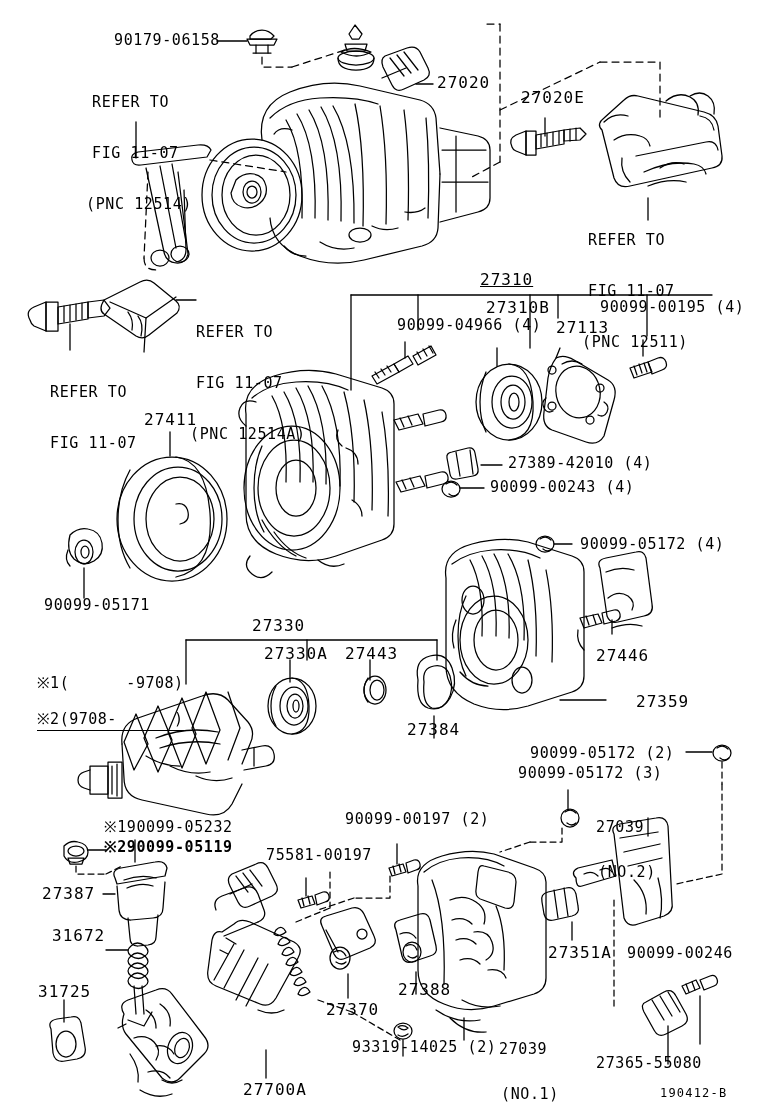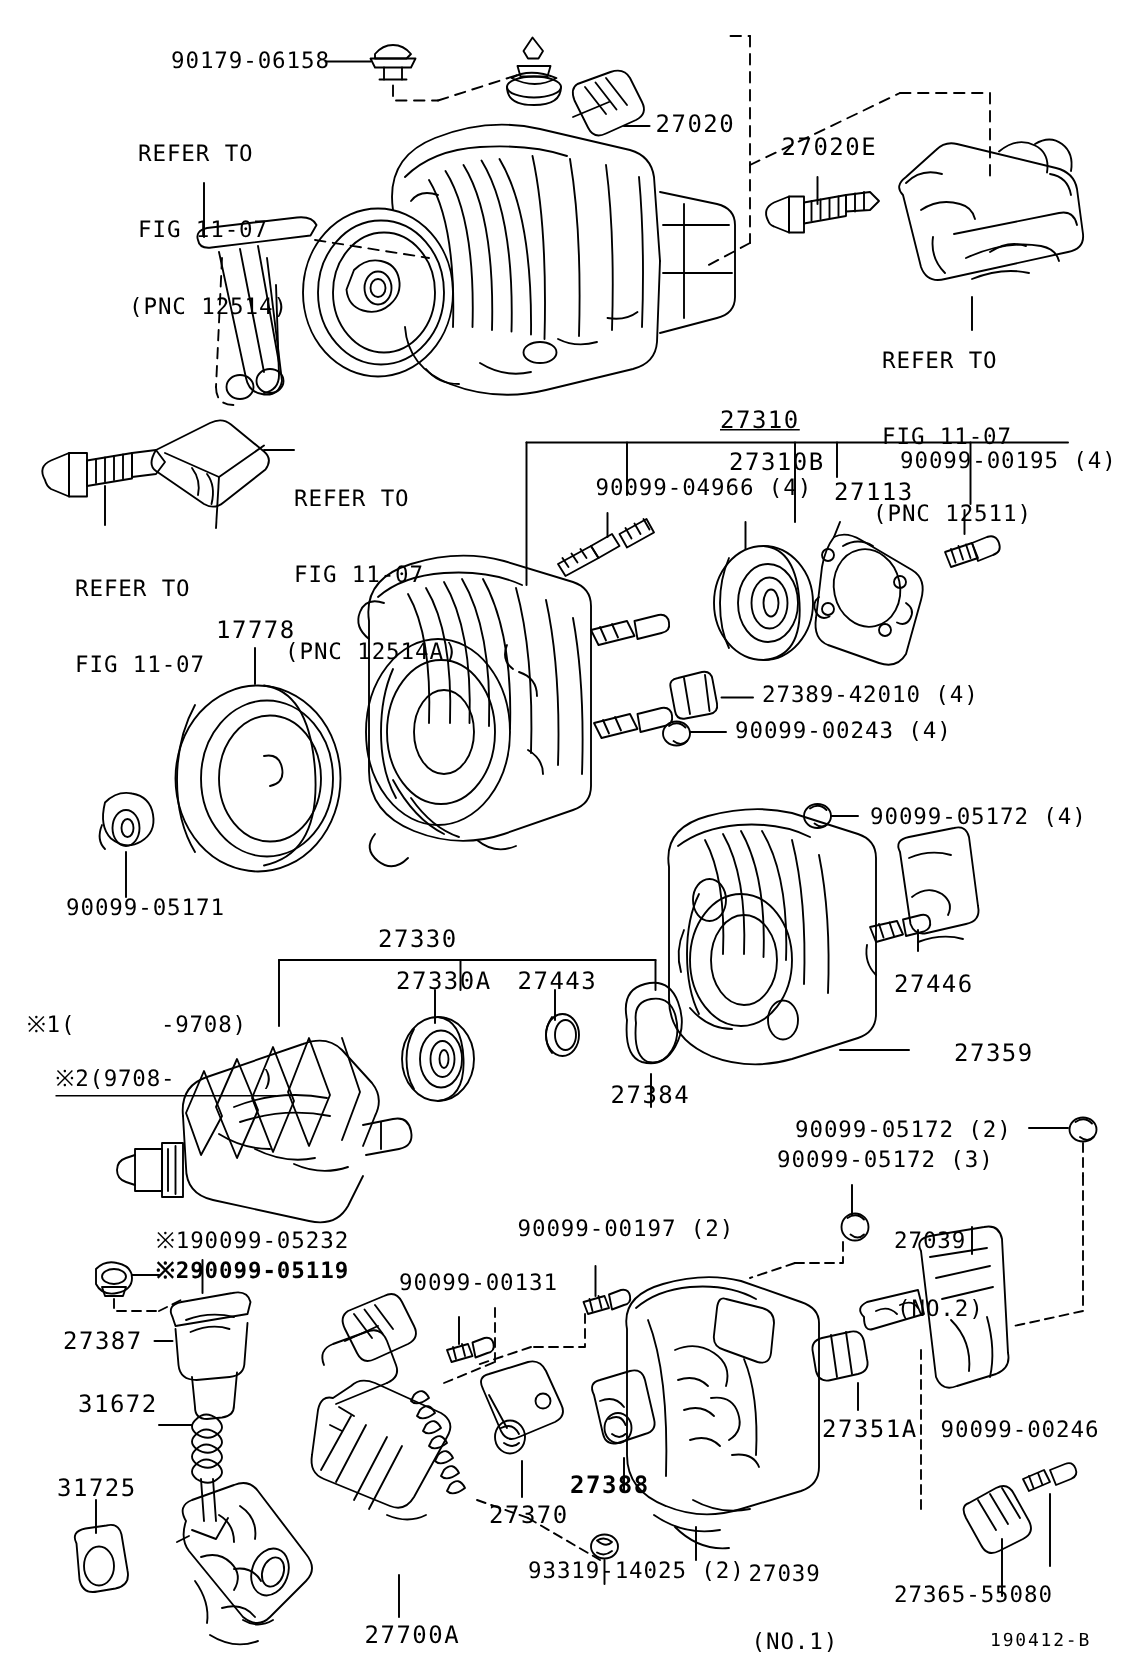--- a/index.html
+++ b/index.html
@@ -5,21 +5,21 @@
   html,body{margin:0;padding:0;background:#fff;}
   body{width:760px;height:1112px;position:relative;overflow:hidden;
        font-family:"DejaVu Sans Mono","Liberation Mono",monospace;color:#000;}
   #sheet{position:absolute;inset:0;}
   svg#art{position:absolute;left:0;top:0;width:760px;height:1112px;}
   .lbl{position:absolute;white-space:pre;font-family:"DejaVu Sans Mono","Liberation Mono",monospace;
        font-size:15px;letter-spacing:0.6px;line-height:15px;color:#000;}
   .lbl.big{font-size:16px;letter-spacing:1px;}
   .multi{line-height:17px;}
   .diagid{font-size:12px;letter-spacing:1.2px;}
-  .noteblk{line-height:18px;font-size:15px;letter-spacing:0.5px;}
+  .noteblk{line-height:18px;font-size:15px;letter-spacing:0.5px;text-align:right;}
 </style>
 </head>
 <body>
 
 <div id="sheet">
 
 <svg id="art" viewBox="0 0 760 1112">
   <g fill="none" stroke="#000" stroke-width="1.25" stroke-linejoin="round" stroke-linecap="round">
 
     <g>
@@ -619,21 +619,21 @@
 </div>
 
 <div class="lbl big" style="left:480px;top:272px;text-decoration:underline;">27310</div>
 <div class="lbl big" style="left:486px;top:300px;">27310B</div>
 <div class="lbl big" style="left:556px;top:320px;">27113</div>
 <div class="lbl" style="left:353px;top:318px;margin-left:44px;">90099-04966 (4)</div>
 <div class="lbl" style="left:600px;top:300px;">90099-00195 (4)</div>
 <div class="lbl" style="left:508px;top:456px;">27389-42010 (4)</div>
 <div class="lbl" style="left:490px;top:480px;">90099-00243 (4)</div>
 
-<div class="lbl big" style="left:144px;top:412px;">17778</div>
+<div class="lbl big" style="left:144px;top:412px;">27411</div>
 <div class="lbl" style="left:44px;top:598px;">90099-05171</div>
 
 <div class="lbl" style="left:580px;top:537px;">90099-05172 (4)</div>
 <div class="lbl big" style="left:596px;top:648px;">27446</div>
 <div class="lbl big" style="left:636px;top:694px;">27359</div>
 
 <div class="lbl big" style="left:252px;top:618px;">27330</div>
 <div class="lbl big" style="left:264px;top:646px;">27330A</div>
 <div class="lbl big" style="left:345px;top:646px;">27443</div>
 <div class="lbl big" style="left:407px;top:722px;">27384</div>
@@ -645,32 +645,32 @@
 
 <div class="lbl" style="left:530px;top:746px;">90099-05172 (2)</div>
 <div class="lbl" style="left:518px;top:766px;">90099-05172 (3)</div>
 
 <div class="lbl" style="left:596px;top:790px;">
   <div class="big">27039</div>
   <div class="sm" style="margin-left:2px;">(NO.2)</div>
 </div>
 
 <div class="lbl" style="left:345px;top:812px;">90099-00197 (2)</div>
-<div class="lbl" style="left:266px;top:848px;">90099-00131</div>
+<div class="lbl" style="left:266px;top:848px;">75581-00197</div>
 
 <div class="lbl" style="left:104px;top:820px;">※190099-05232</div>
 <div class="lbl" style="left:104px;top:840px;font-weight:bold;">※290099-05119</div>
 
 <div class="lbl big" style="left:42px;top:886px;">27387</div>
 <div class="lbl big" style="left:52px;top:928px;">31672</div>
 <div class="lbl big" style="left:38px;top:984px;">31725</div>
 
 <div class="lbl big" style="left:243px;top:1082px;">27700A</div>
 <div class="lbl big" style="left:326px;top:1002px;">27370</div>
-<div class="lbl big" style="left:380px;top:982px;font-weight:bold;">27388</div>
+<div class="lbl big" style="left:398px;top:982px;">27388</div>
 <div class="lbl" style="left:352px;top:1040px;">93319-14025 (2)</div>
 
 <div class="lbl" style="left:499px;top:1012px;">
   <div class="big">27039</div>
   <div class="sm" style="margin-left:2px;">(NO.1)</div>
 </div>
 
 <div class="lbl big" style="left:548px;top:945px;">27351A</div>
 <div class="lbl" style="left:627px;top:946px;">90099-00246</div>
 <div class="lbl" style="left:596px;top:1056px;">27365-55080</div>

